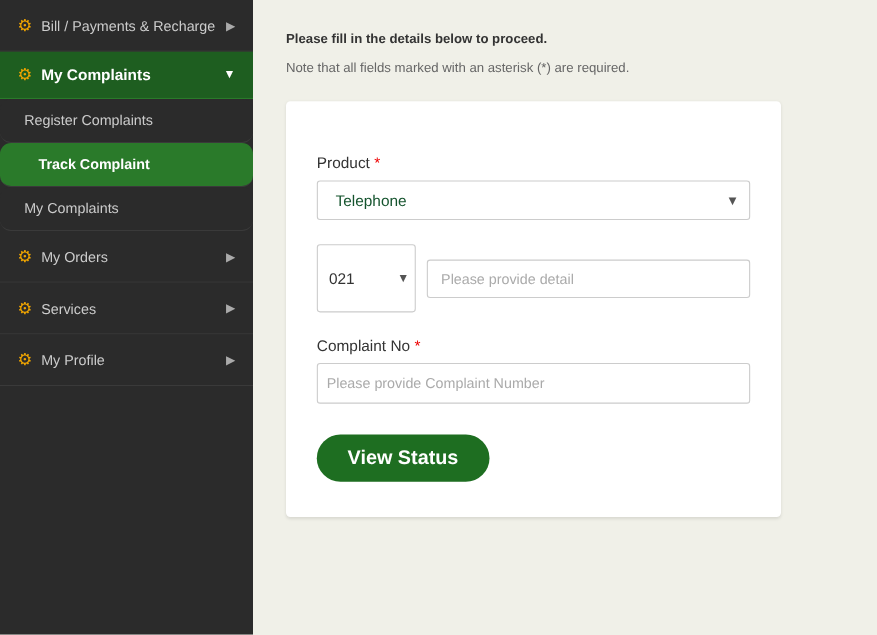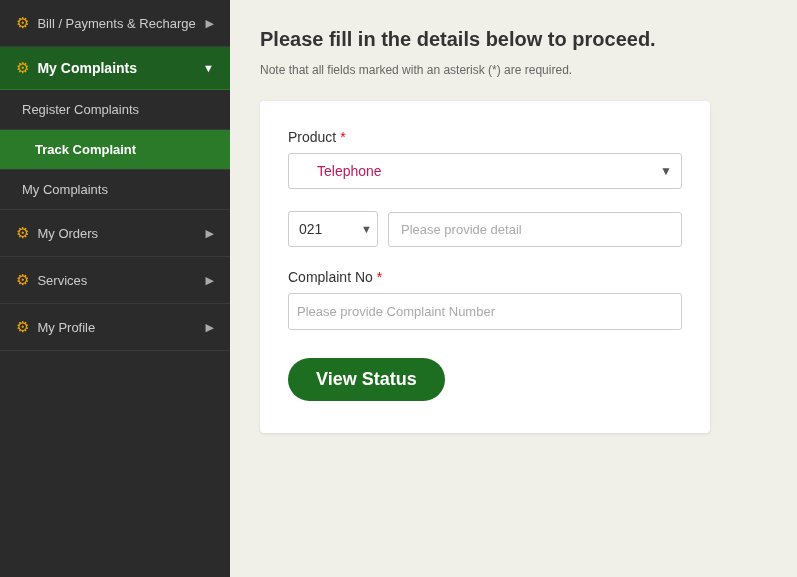--- a/index.html
+++ b/index.html
@@ -71,20 +71,21 @@
       font-size: 11px;
     }
 
     .sidebar-sub-item {
       padding: 12px 16px 12px 22px;
       font-size: 13px;
       color: #ccc;
       cursor: pointer;
       border-bottom: 1px solid #3a3a3a;
       background: #2b2b2b;
+      border-radius: 10px;
     }
     .sidebar-sub-item.active {
       background: #2a7a2a;
       color: #fff;
       font-weight: bold;
       padding-left: 35px;
     }
 
     .sidebar-nav-item {
       display: flex;
@@ -105,21 +106,21 @@
 
     
     .main-content {
       flex: 1;
       padding: 28px 30px;
       background: #f0f0e8;
       overflow-y: auto;
     }
 
     .page-title {
-      font-size: 20px;
+      font-size: 12px;
       font-weight: bold;
       color: #333;
       margin-bottom: 4px;
     }
     .page-subtitle {
       font-size: 12px;
       color: #666;
       margin-bottom: 24px;
       margin-top: 12px;
     }
@@ -127,43 +128,44 @@
     .form-card {
       background: #fff;
       border-radius: 4px;
       padding: 28px 28px 32px;
       box-shadow: 0 1px 3px rgba(0,0,0,0.1);
       max-width: 450px;
     }
 
     .form-group {
       margin-bottom: 22px;
+      margin-top: 20px;
     }
     .form-label {
       font-size: 14px;
       color: #333;
       margin-bottom: 8px;
       display: block;
     }
     .form-label .required {
       color: #e00;
     }
 
     .select-wrapper {
       position: relative;
       display: inline-block;
       width: 100%;
     }
     .form-select {
       width: 100%;
-      padding: 9px 28px;
+      padding: 9px 16px;
       border: 1px solid #ccc;
       border-radius: 3px;
       font-size: 14px;
-      color: #be185d;
+      color: #14532d;
       appearance: none;
       background: #fff;
       cursor: pointer;
       outline: none;
     }
     .select-arrow {
       position: absolute;
       right: 10px;
       top: 50%;
       transform: translateY(-50%);
@@ -177,21 +179,21 @@
       gap: 10px;
       align-items: center;
     }
     .code-select-wrapper {
       position: relative;
       width: 90px;
       min-width: 90px;
     }
     .code-select {
       width: 100%;
-      padding: 9px 10px;
+      padding: 22px 10px;
       border: 1px solid #ccc;
       border-radius: 3px;
       font-size: 14px;
       color: #333;
       appearance: none;
       background: #fff;
       cursor: pointer;
       outline: none;
     }
     .code-arrow {

